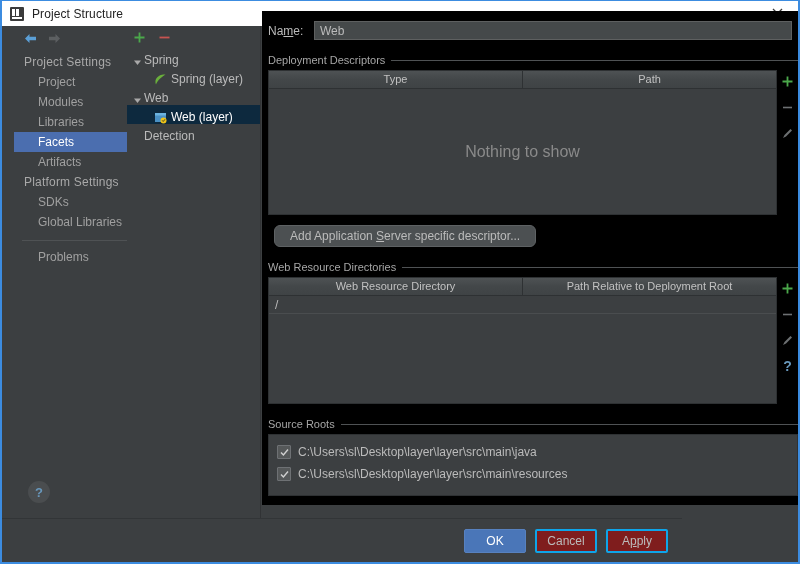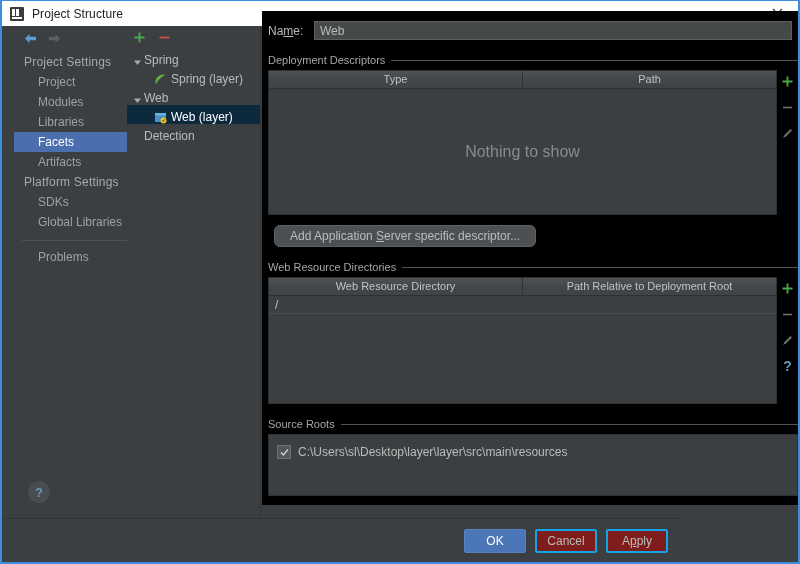--- a/index.html
+++ b/index.html
@@ -584,20 +584,28 @@
         <span>Source Roots</span>
         <span class="rule"></span>
       </div>
       <div class="srcroots-box">
         <div class="src-row">
           <span class="cb">
             <svg width="9" height="9" viewBox="0 0 9 9">
                 <path d="M1 4.5 L3.4 7 L8 1.5" stroke="#d0d0d0" stroke-width="1.4" fill="none"></path>
               </svg>
           </span>
+          <span>C:\Users\sl\Desktop\layer\layer\src\main\java</span>
+        </div>
+        <div class="src-row">
+          <span class="cb">
+            <svg width="9" height="9" viewBox="0 0 9 9">
+                <path d="M1 4.5 L3.4 7 L8 1.5" stroke="#d0d0d0" stroke-width="1.4" fill="none"></path>
+              </svg>
+          </span>
           <span>C:\Users\sl\Desktop\layer\layer\src\main\resources</span>
         </div>
       </div>
     </div>
 
   </div>
 
   <div class="footer">
     <div class="fbtn primary">OK</div>
     <div class="fbtn normal">Cancel</div>

